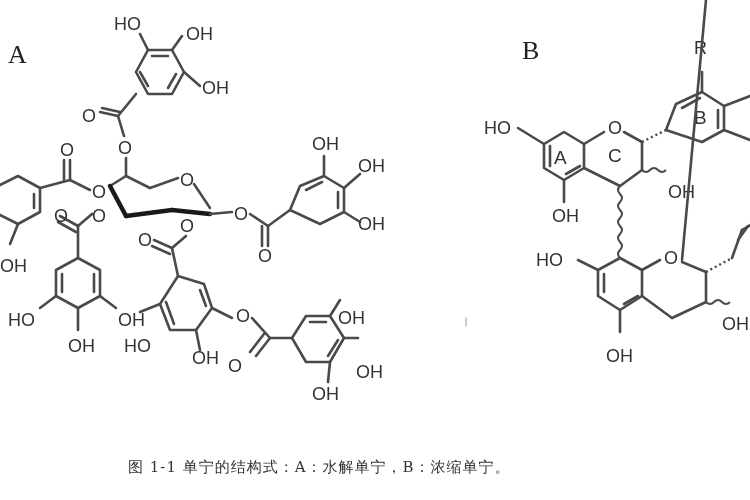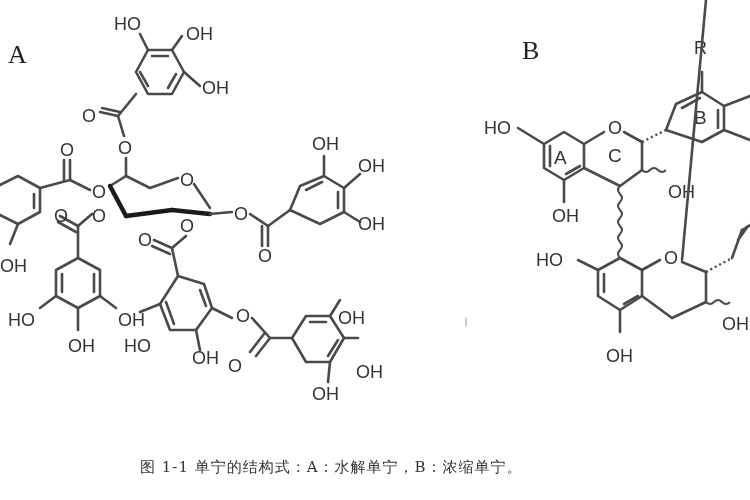--- a/index.html
+++ b/index.html
@@ -5,21 +5,21 @@
   html, body { margin: 0; padding: 0; background: #ffffff; }
   body { width: 750px; height: 500px; position: relative; overflow: hidden; font-family: "DejaVu Sans", sans-serif; }
   .panel-label { position: absolute; font-family: "Liberation Serif", serif; font-size: 26px; color: #222; }
   svg.chem { position: absolute; left: 0; top: 0; }
   svg.chem .b { stroke: #4a4a4a; stroke-width: 2.6; fill: none; stroke-linecap: round; stroke-linejoin: round; }
   svg.chem .bb { stroke: #1a1a1a; stroke-width: 4.5; fill: none; stroke-linecap: round; }
   svg.chem .dash { stroke: #4a4a4a; stroke-width: 2.4; fill: none; stroke-dasharray: 2 3; }
   svg.chem .wavy { stroke: #4a4a4a; stroke-width: 2; fill: none; }
   svg.chem text { font-family: "Liberation Sans", sans-serif; font-size: 18px; fill: #333; }
   svg.chem text.ring { font-size: 19px; fill: #333; }
-  .caption { position: absolute; left: 140px; top: 458px; font-family: "DejaVu Serif", serif; font-size: 15px; color: #333; letter-spacing: 1px; white-space: nowrap; }
+  .caption { position: absolute; left: 128px; top: 458px; font-family: "DejaVu Serif", serif; font-size: 15px; color: #333; letter-spacing: 1px; white-space: nowrap; }
 </style>
 </head>
 <body>
 
 <div class="panel-label" style="left:8px; top:40px;">A</div>
 <div class="panel-label" style="left:522px; top:36px;">B</div>
 
 <svg class="chem" width="750" height="450" viewBox="0 0 750 450">
 
   <g>

